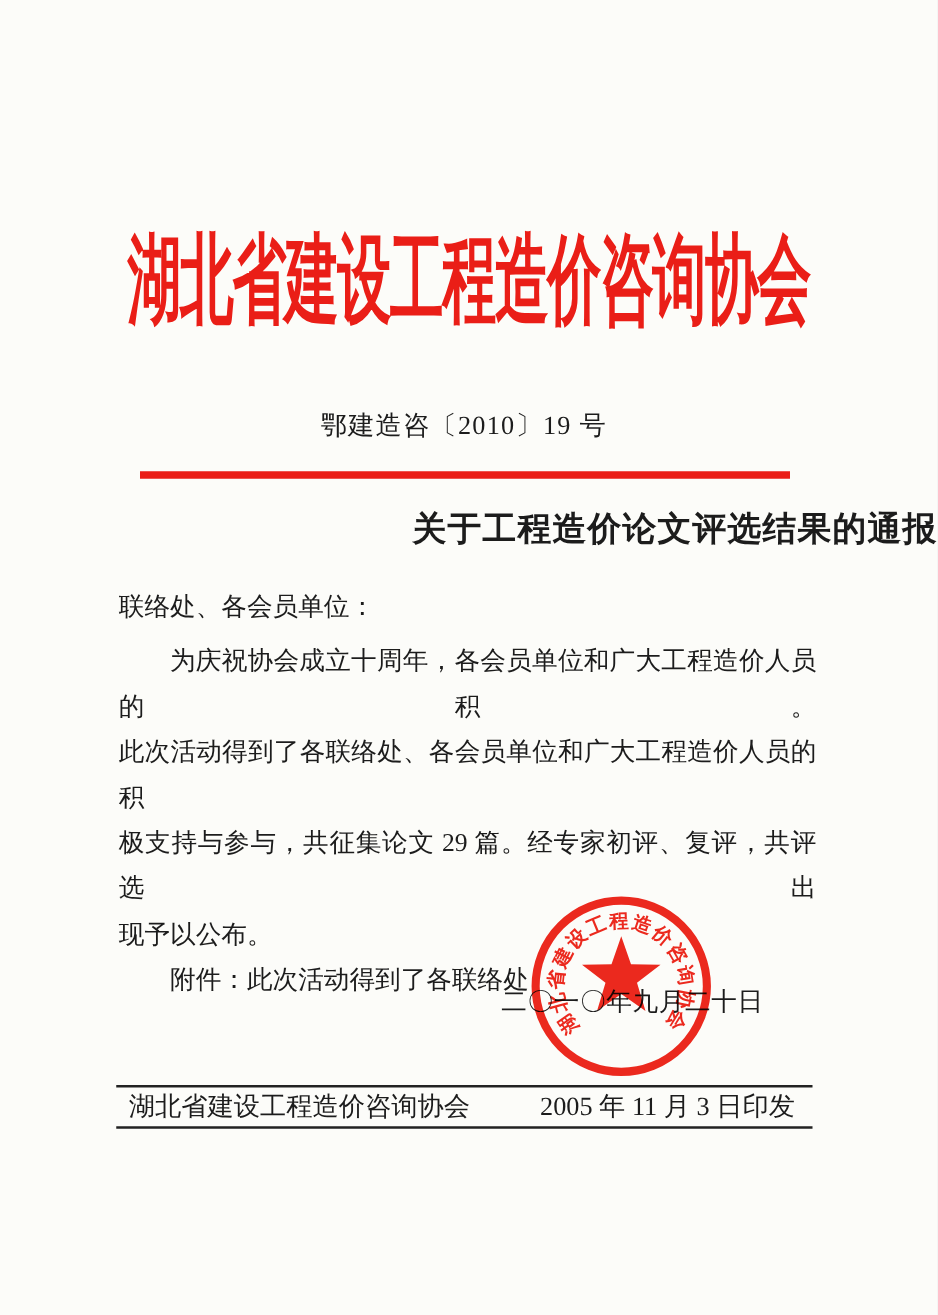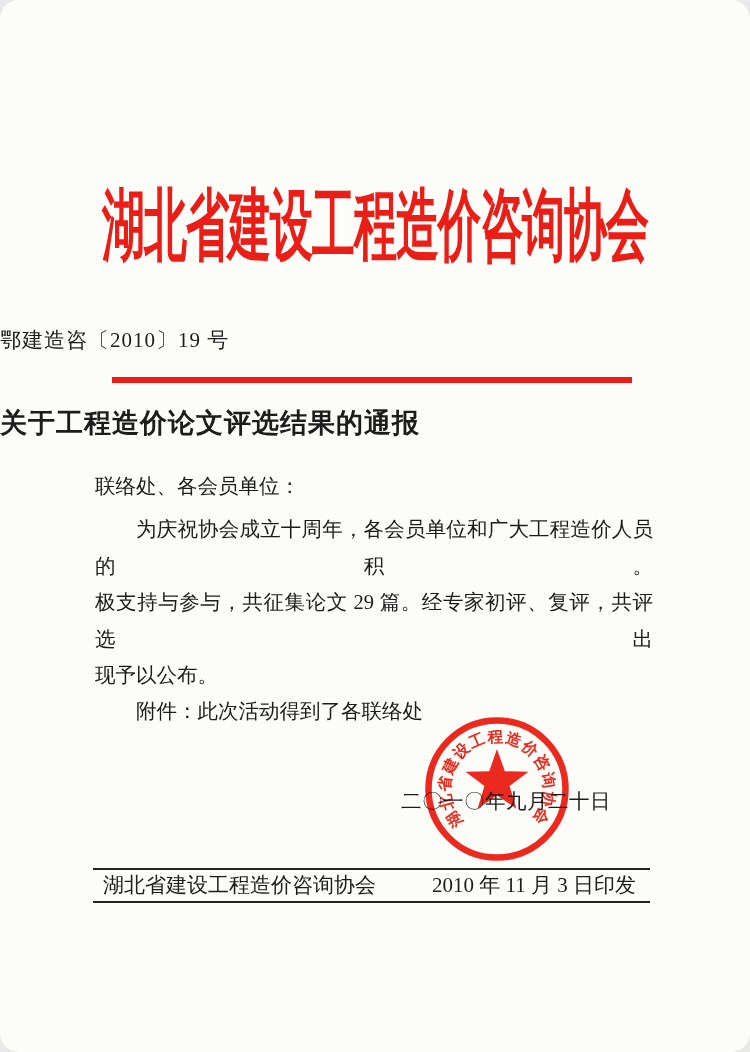--- a/index.html
+++ b/index.html
@@ -8,55 +8,54 @@
     background:#e9e9e7;
     font-family:"Liberation Serif","DejaVu Serif",serif;
     position:relative;
   }
   .page{
     position:absolute;left:0;top:0;
     width:750px;height:1052px;
     background:var(--paper,#fcfcf9);
     overflow:hidden;
     color:var(--ink,#1c1c1c);
-    border-radius:19px;
   }
 
   
   .org-title{
     position:absolute;top:204px;left:0;width:750px;
     text-align:center;white-space:nowrap;
   }
   .org-title span{
     display:inline-block;
     font-size:43px;font-weight:bold;line-height:43px;
     letter-spacing:-1px;
     color:var(--red,#ea1e17);
     transform:scaleY(1.82);
     transform-origin:center;
   }
 
   
   .doc-number{
     position:absolute;top:326px;left:0;width:742px;
-    text-align:left;
+    text-align:center;
     font-size:21px;letter-spacing:1px;
   }
 
   
   .red-line{
     position:absolute;top:377px;left:112px;
     width:520px;height:6px;
     background:var(--red,#ea1e17);
   }
 
   
   .subject{
     position:absolute;top:405px;left:0;width:750px;
-    margin:0;text-align:left;
+    margin:0;text-align:right;
     font-size:27px;font-weight:bold;letter-spacing:1px;
   }
 
   
   .body-block{
     position:absolute;top:468px;left:95px;width:558px;
     font-size:20.5px;line-height:36.4px;
   }
   .body-block .line{min-height:36.4px;}
   .body-block .indent{text-indent:2em;}
@@ -105,36 +104,37 @@
 
   <div class="doc-number">鄂建造咨〔2010〕19 号</div>
 
   <div class="red-line"></div>
 
   <h2 class="subject">关于工程造价论文评选结果的通报</h2>
 
   <div class="body-block">
     <div class="line gap-after">联络处、各会员单位：</div>
     <div class="line indent fill">为庆祝协会成立十周年，各会员单位和广大工程造价人员的积。</div>
+    <div class="line fill">此次活动得到了各联络处、各会员单位和广大工程造价人员的积</div>
     <div class="line fill">极支持与参与，共征集论文 29 篇。经专家初评、复评，共评选出</div>
     <div class="line">现予以公布。</div>
     <div class="line indent">附件：此次活动得到了各联络处</div>
   </div>
 
   <div class="sign-date">二〇一〇年九月二十日</div>
 
   <svg class="seal" viewBox="0 0 150 150" xmlns="http://www.w3.org/2000/svg">
     <circle cx="75" cy="75" r="68.5" fill="none" stroke="#ee2014" stroke-width="6.5"></circle>
     <polygon fill="#ee2014" points="75,35 82.8,57.3 106.4,57.8 87.6,72.1 94.4,94.7 75,81.2 55.6,94.7 62.4,72.1 43.6,57.8 67.2,57.3"></polygon>
     <defs>
       <path id="sealTextArc" d="M 41.8 108.2 A 47 47 0 1 1 108.2 108.2" fill="none"></path>
     </defs>
     <text font-size="15.5" fill="#ee2014">
       <textPath href="#sealTextArc" startOffset="0" textLength="218" lengthAdjust="spacing">湖北省建设工程造价咨询协会</textPath>
     </text>
   </svg>
 
   <div class="footer">
     <span>湖北省建设工程造价咨询协会</span>
-    <span>2010 年 11 月 3 日印发</span>
+    <span>2005 年 11 月 3 日印发</span>
   </div>
 
 </div>
 
 </body></html>

